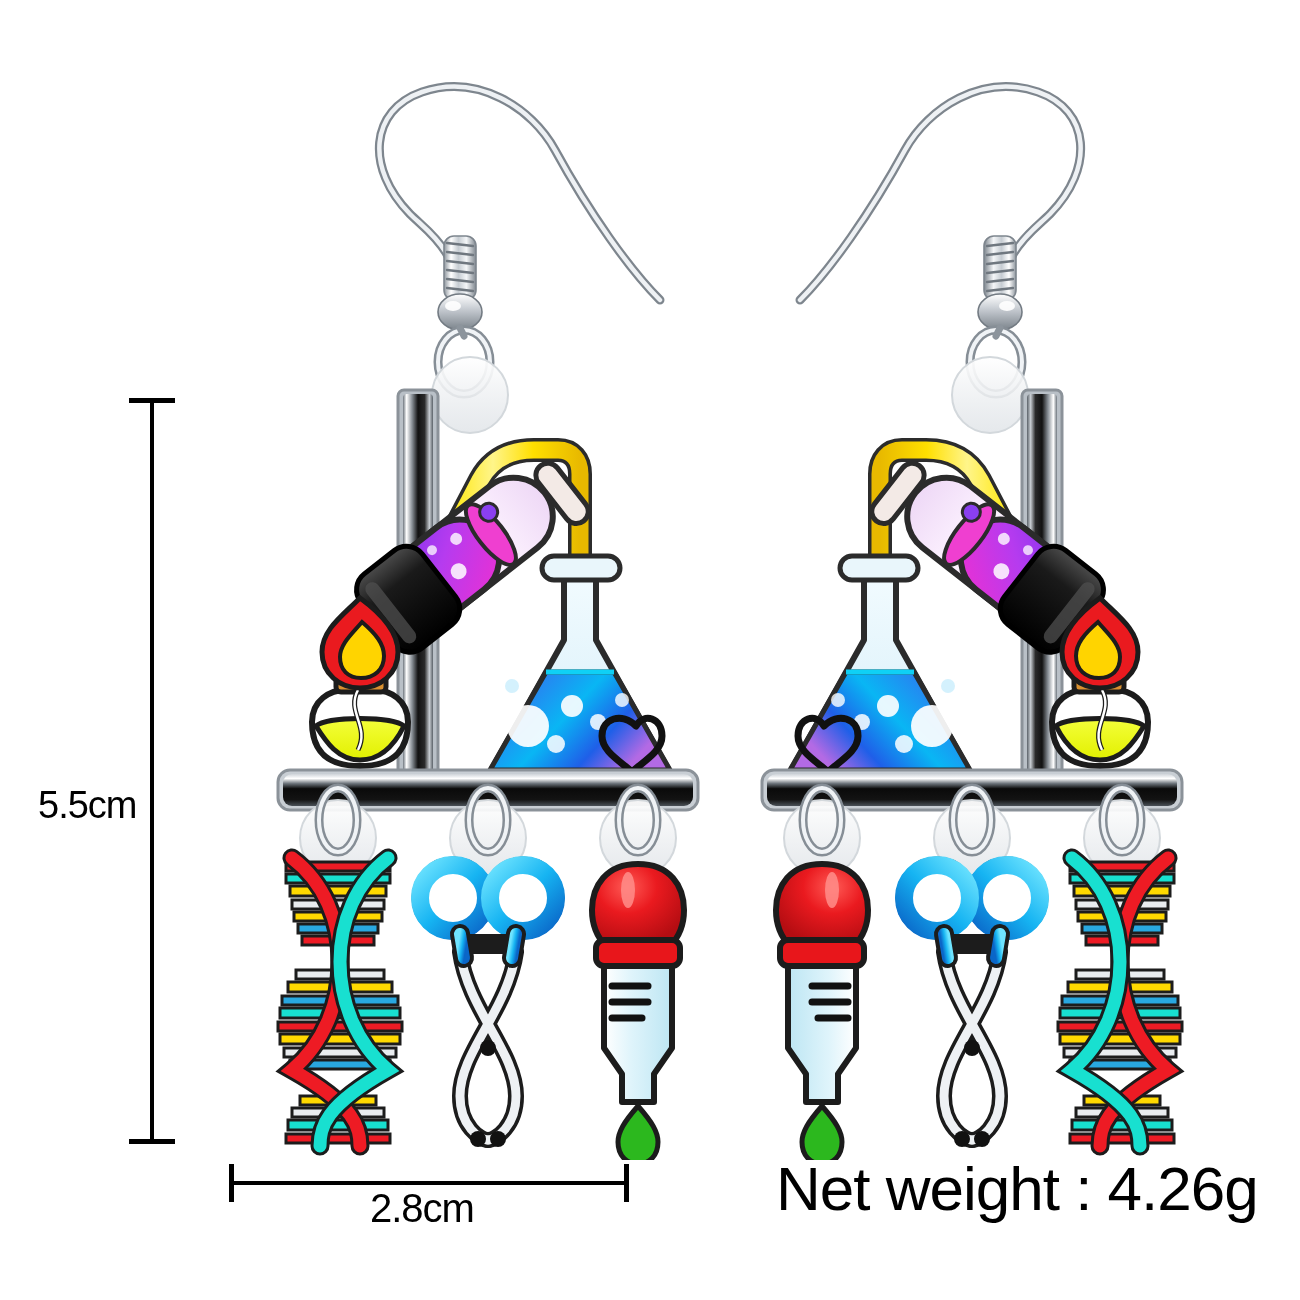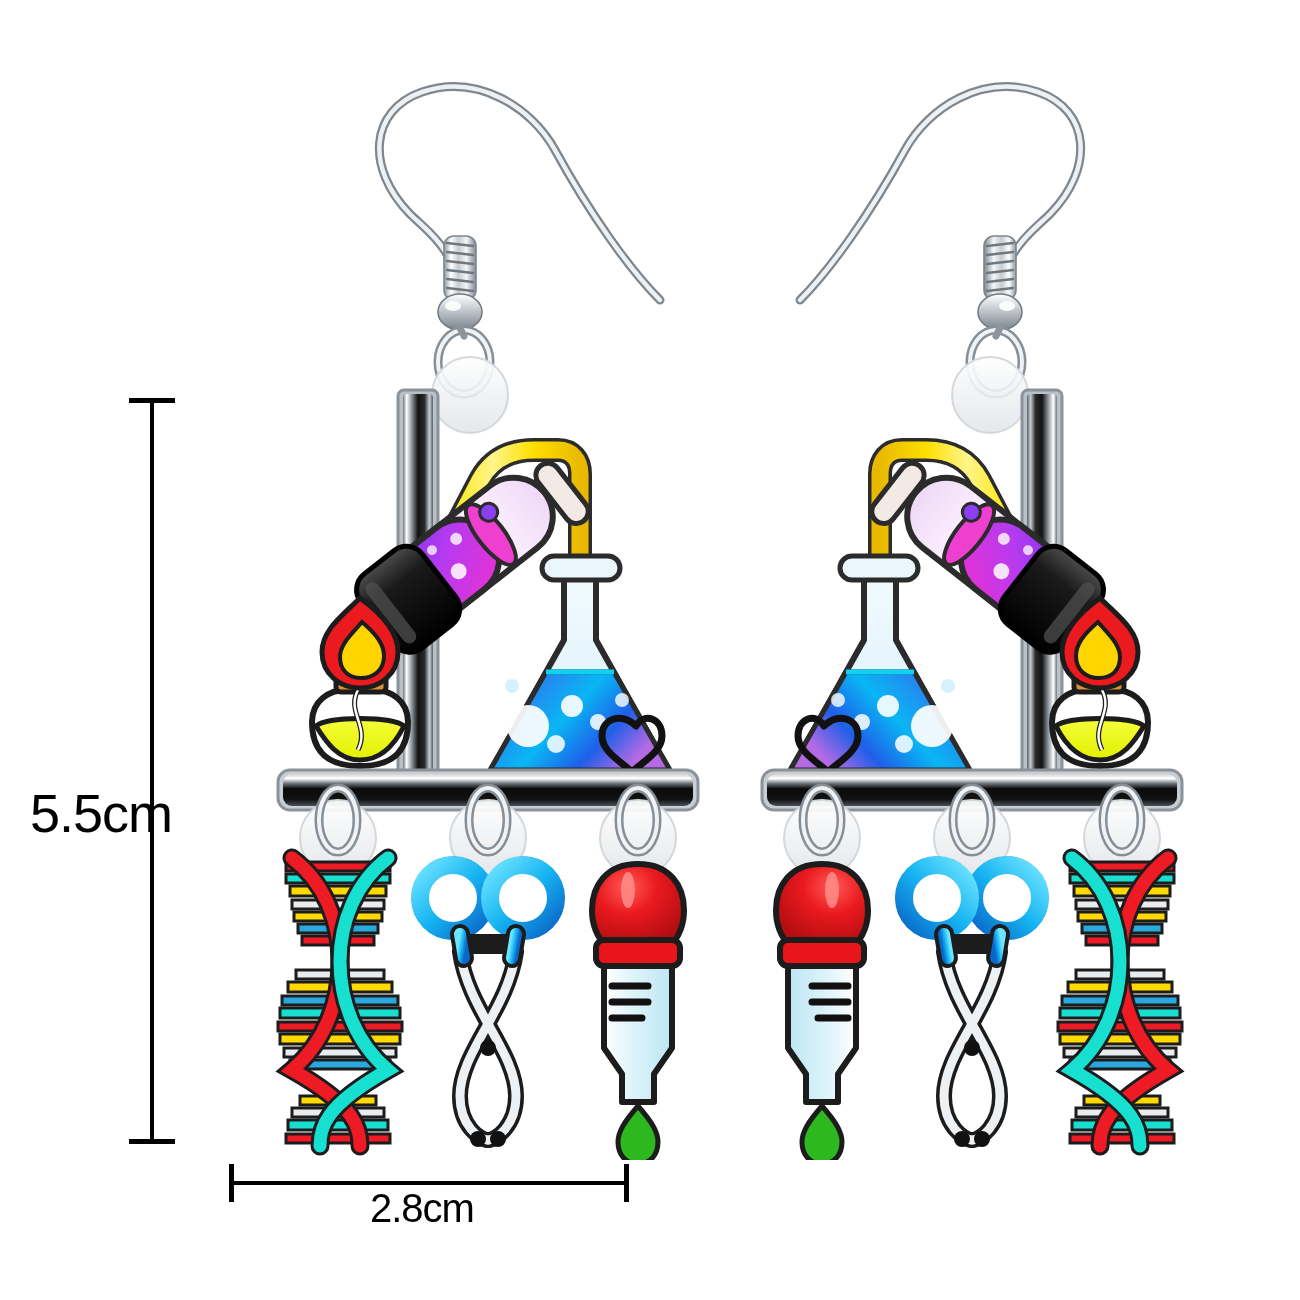--- a/index.html
+++ b/index.html
@@ -18,23 +18,23 @@
 
   
   .dim-label {
     position: absolute;
     color: #000000;
     font-family: "Liberation Sans", sans-serif;
     white-space: nowrap;
     line-height: 1;
   }
   #height-label {
-    left: 30px;
+    left: 38px;
     top: 786px;
-    font-size: 54px;
+    font-size: 38px;
     letter-spacing: -1px;
   }
   #width-label {
     left: 370px;
     top: 1188px;
     font-size: 40px;
     letter-spacing: -1px;
   }
   #net-weight-label {
     left: 776px;
@@ -104,20 +104,21 @@
     <div class="dim-label" id="height-label">5.5cm</div>
   </div>
 
   <div>
     <div class="dim-line-h"></div>
     <div class="dim-cap-v" id="cap-left"></div>
     <div class="dim-cap-v" id="cap-right"></div>
     <div class="dim-label" id="width-label">2.8cm</div>
   </div>
 
+  <div class="dim-label" id="net-weight-label">Net weight : 4.26g</div>
 
   <div class="earring" id="earring-left">
     <svg viewBox="0 0 560 1160" xmlns="http://www.w3.org/2000/svg">
       <defs>
         <linearGradient id="metalH" x1="0" y1="0" x2="1" y2="0">
           <stop offset="0%" stop-color="#8d959d"></stop>
           <stop offset="22%" stop-color="#ffffff"></stop>
           <stop offset="45%" stop-color="#c6ccd2"></stop>
           <stop offset="70%" stop-color="#f4f6f8"></stop>
           <stop offset="100%" stop-color="#7e868e"></stop>

